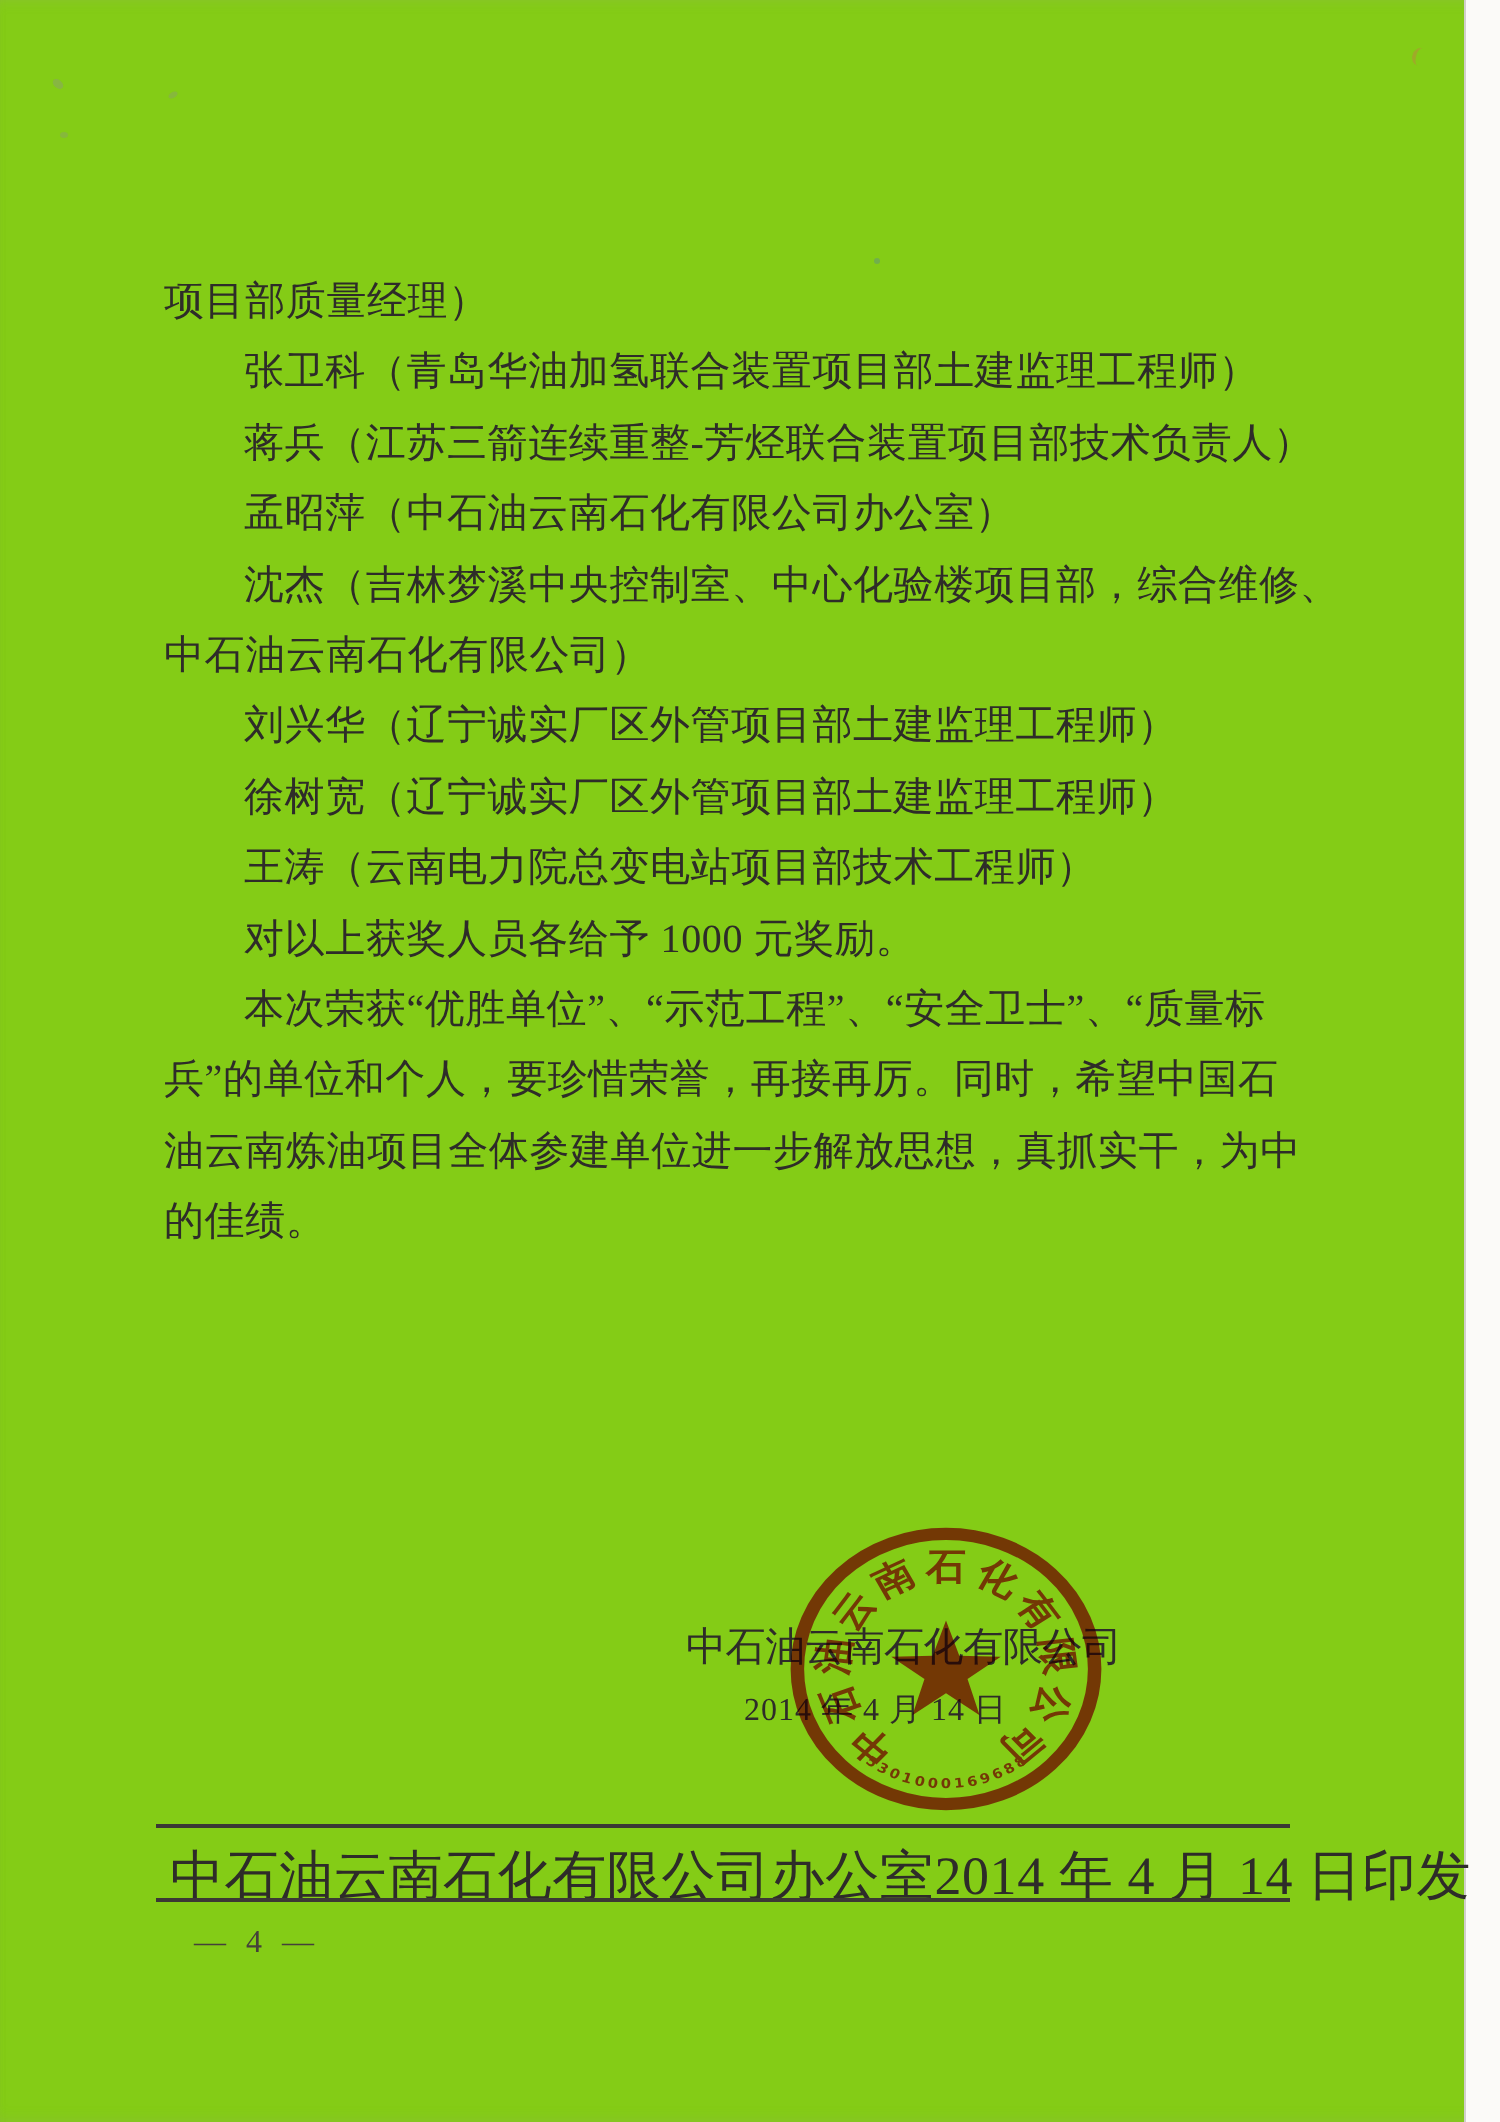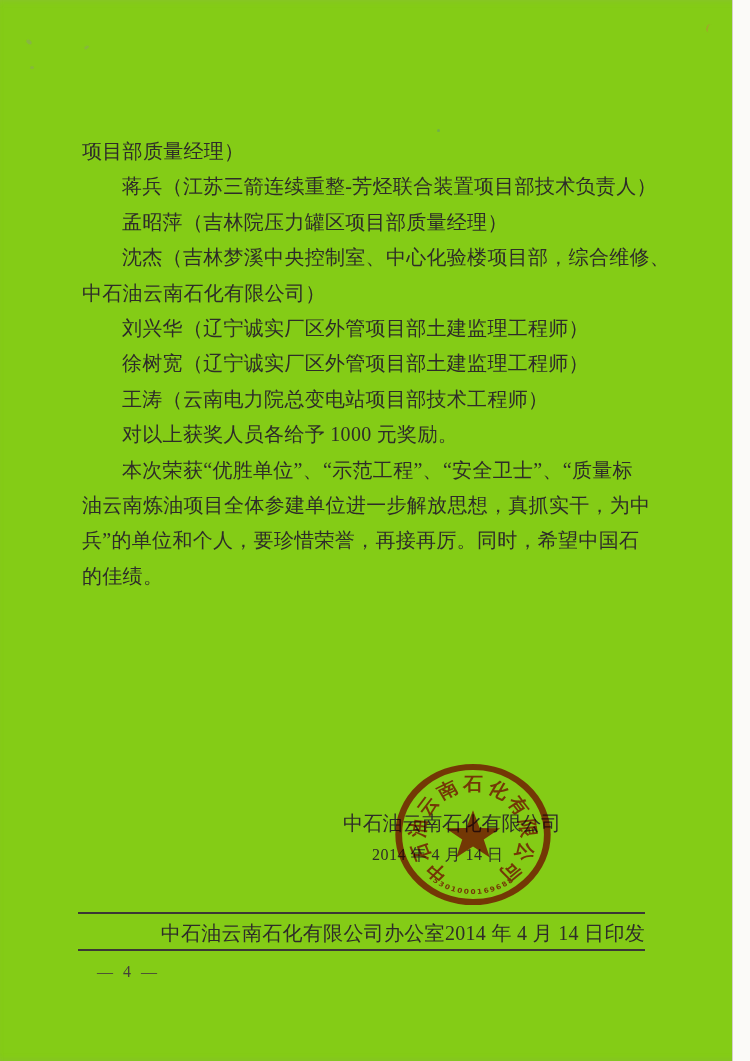--- a/index.html
+++ b/index.html
@@ -45,22 +45,22 @@
   .seal-digit {
     fill:#dd382b; font-size:7.2px; font-weight:bold;
     text-anchor:middle; dominant-baseline:central;
     font-family:"DejaVu Sans","Liberation Sans",sans-serif;
   }
   .footer-rule { position:absolute; left:78px; width:567px; height:2px; background:#3b3835; }
   .rule-top { top:912px; }
   .rule-bottom { top:949px; }
   .footer-row {
     position:absolute; left:85px; top:920px; width:560px;
-    display:flex; justify-content:flex-end;
-    font-size:20px; letter-spacing:.3px; white-space:nowrap;
+    display:flex; justify-content:space-between;
+    font-size:27px; letter-spacing:.3px; white-space:nowrap;
   }
   .page-num {
     position:absolute; left:97px; top:963px;
     font-size:16px; letter-spacing:3px; color:#45403a; white-space:nowrap;
   }
   .speck { position:absolute; border-radius:50%; }
   .sp1 { left:26px; top:40px; width:6px; height:4px; background:rgba(140,140,150,.35); transform:rotate(40deg); }
   .sp2 { left:84px; top:46px; width:5px; height:3px; background:rgba(140,140,150,.3); transform:rotate(-30deg); }
   .sp3 { left:30px; top:66px; width:4px; height:3px; background:rgba(140,140,150,.3); }
   .sp4 { left:437px; top:129px; width:3px; height:3px; background:rgba(90,140,140,.45); }
@@ -74,31 +74,32 @@
   <div class="scan-edge"></div>
 
   <div class="speck sp1"></div>
   <div class="speck sp2"></div>
   <div class="speck sp3"></div>
   <div class="speck sp4"></div>
   <div class="speck sp5"></div>
 
   <div class="body-text">
     <div class="line">项目部质量经理）</div>
+    <div class="line indent">张卫科（青岛华油加氢联合装置项目部土建监理工程师）</div>
     <div class="line indent">蒋兵（江苏三箭连续重整-芳烃联合装置项目部技术负责人）</div>
-    <div class="line indent">孟昭萍（吉林院压力罐区项目部质量经理）</div>
+    <div class="line indent">孟昭萍（中石油云南石化有限公司办公室）</div>
     <div class="line indent">沈杰（吉林梦溪中央控制室、中心化验楼项目部，综合维修、</div>
     <div class="line">中石油云南石化有限公司）</div>
     <div class="line indent">刘兴华（辽宁诚实厂区外管项目部土建监理工程师）</div>
     <div class="line indent">徐树宽（辽宁诚实厂区外管项目部土建监理工程师）</div>
     <div class="line indent">王涛（云南电力院总变电站项目部技术工程师）</div>
     <div class="line indent">对以上获奖人员各给予 1000 元奖励。</div>
     <div class="line indent">本次荣获“优胜单位”、“示范工程”、“安全卫士”、“质量标</div>
+    <div class="line">兵”的单位和个人，要珍惜荣誉，再接再厉。同时，希望中国石</div>
     <div class="line">油云南炼油项目全体参建单位进一步解放思想，真抓实干，为中</div>
-    <div class="line">兵”的单位和个人，要珍惜荣誉，再接再厉。同时，希望中国石</div>
     <div class="line">的佳绩。</div>
   </div>
 
   <div class="sig-company">中石油云南石化有限公司</div>
   <div class="sig-date">2014 年 4 月 14 日</div>
 
   <div class="seal">
     <svg id="seal-svg" viewBox="0 0 160 160" preserveAspectRatio="none" xmlns="http://www.w3.org/2000/svg">
       <circle class="seal-ring" cx="80" cy="80" r="72.5"></circle>
       <polygon class="seal-star" points="80,54 86.5,72.9 106.7,73.4 90.5,85.4 96.4,104.8 80,93 63.6,104.8 69.5,85.4 53.3,73.4 73.5,72.9"></polygon>

